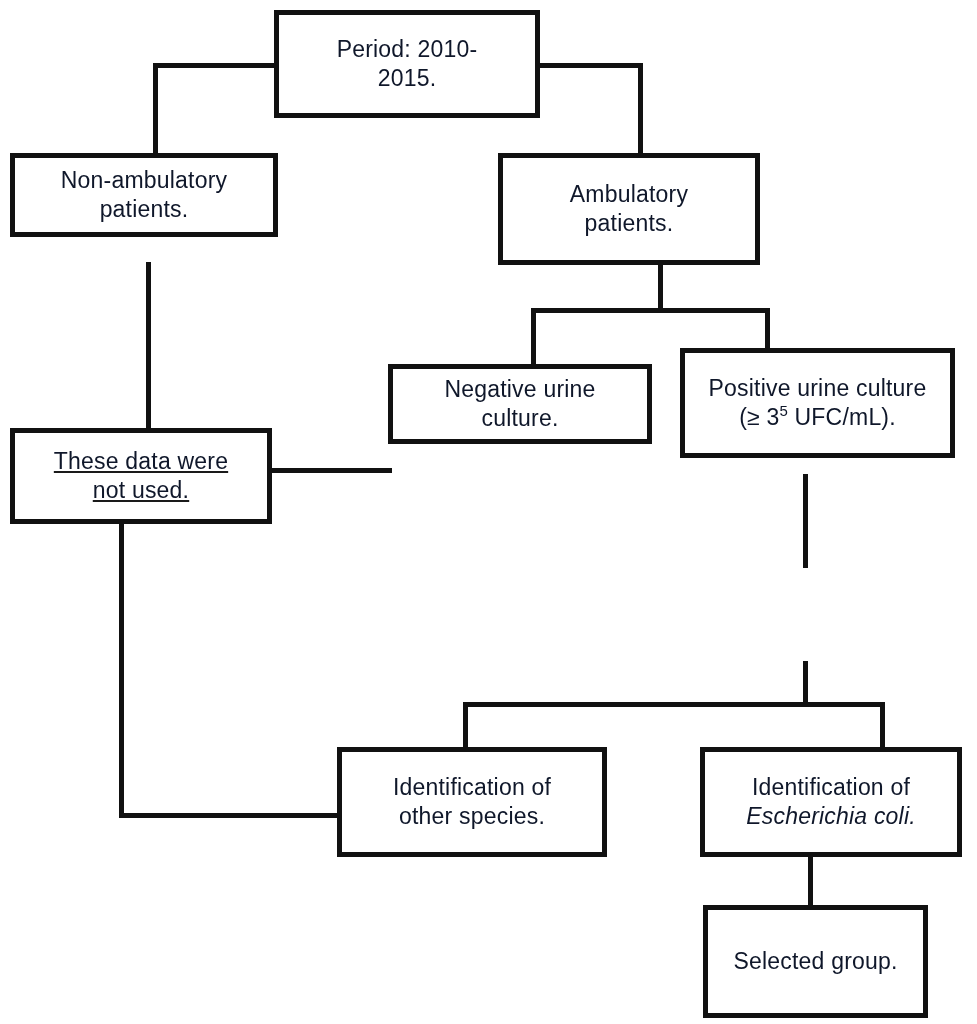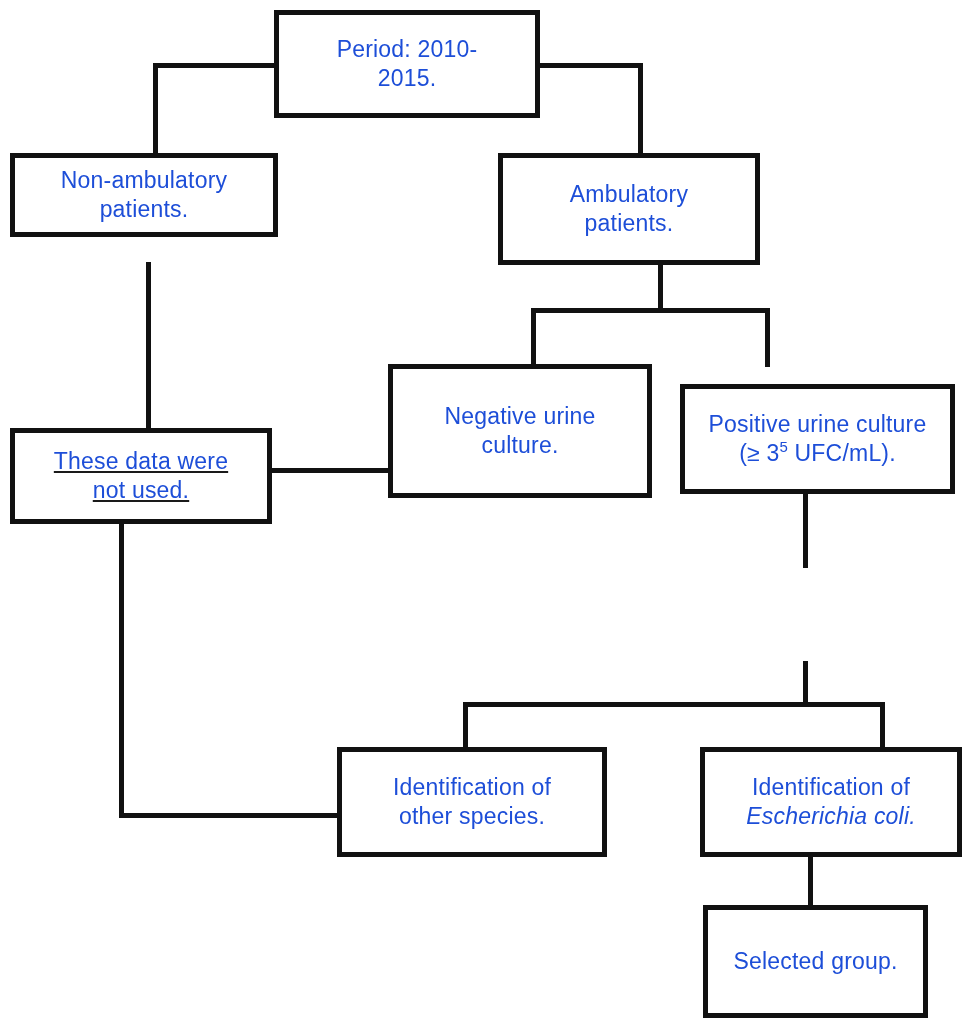--- a/index.html
+++ b/index.html
@@ -26,21 +26,21 @@
     border: 5px solid #111111;
     display: flex;
     align-items: center;
     justify-content: center;
     text-align: center;
     z-index: 3;
   }
   .node-label {
     font-size: 23px;
     line-height: 1.28;
-    color: #1d4ed8;
+    color: #0f172a;
     padding: 0 8px;
     white-space: pre-line;
     letter-spacing: 0.2px;
   }
   .node-label .sup {
     font-size: 15px;
     vertical-align: super;
     line-height: 0;
   }
   .node-label .ital {
@@ -96,26 +96,26 @@
   <div class="node" style="left:10px; top:153px; width:268px; height:84px;">
     <span class="node-label">Non-ambulatory
 patients.</span>
   </div>
 
   <div class="node" style="left:498px; top:153px; width:262px; height:112px;">
     <span class="node-label">Ambulatory
 patients.</span>
   </div>
 
-  <div class="node" style="left:388px; top:364px; width:264px; height:134px;">
+  <div class="node" style="left:388px; top:364px; width:264px; height:80px;">
     <span class="node-label">Negative  urine
 culture.</span>
   </div>
 
-  <div class="node" style="left:680px; top:384px; width:275px; height:110px;">
+  <div class="node" style="left:680px; top:348px; width:275px; height:110px;">
     <span class="node-label"><span>Positive  urine culture</span><br><span>(≥ 3</span><span class="sup">5</span><span> UFC/mL).</span></span>
   </div>
 
   <div class="node" style="left:10px; top:428px; width:262px; height:96px;text-decoration:underline;">
     <span class="node-label">These  data  were
 not used.</span>
   </div>
 
 
   <div class="node" style="left:337px; top:747px; width:270px; height:110px;">

